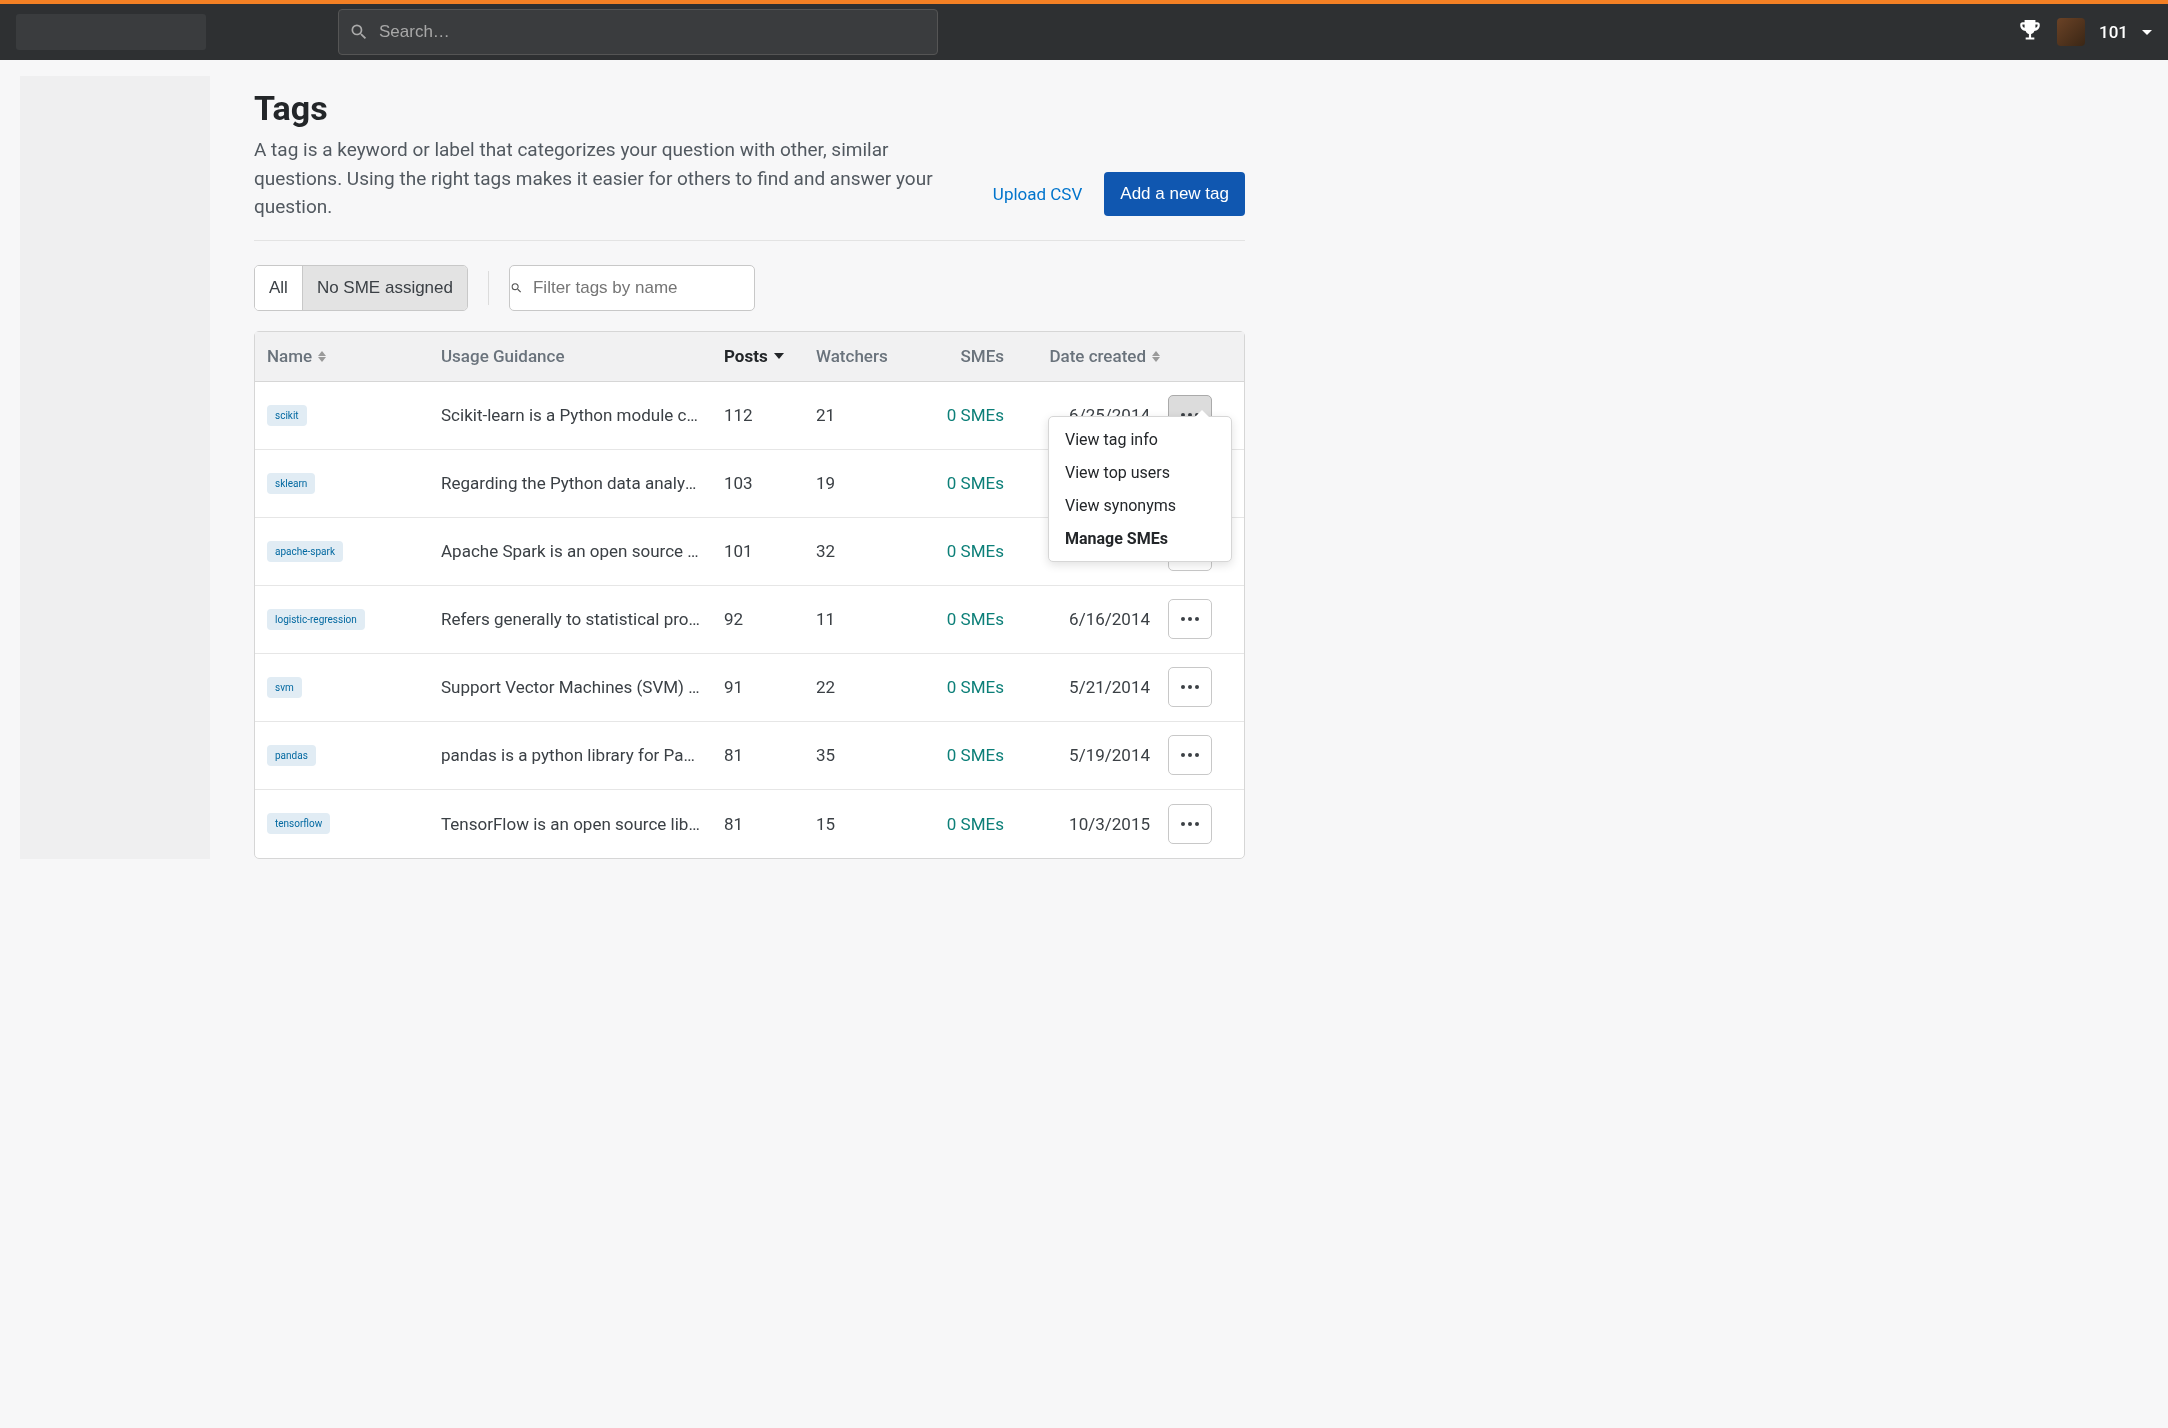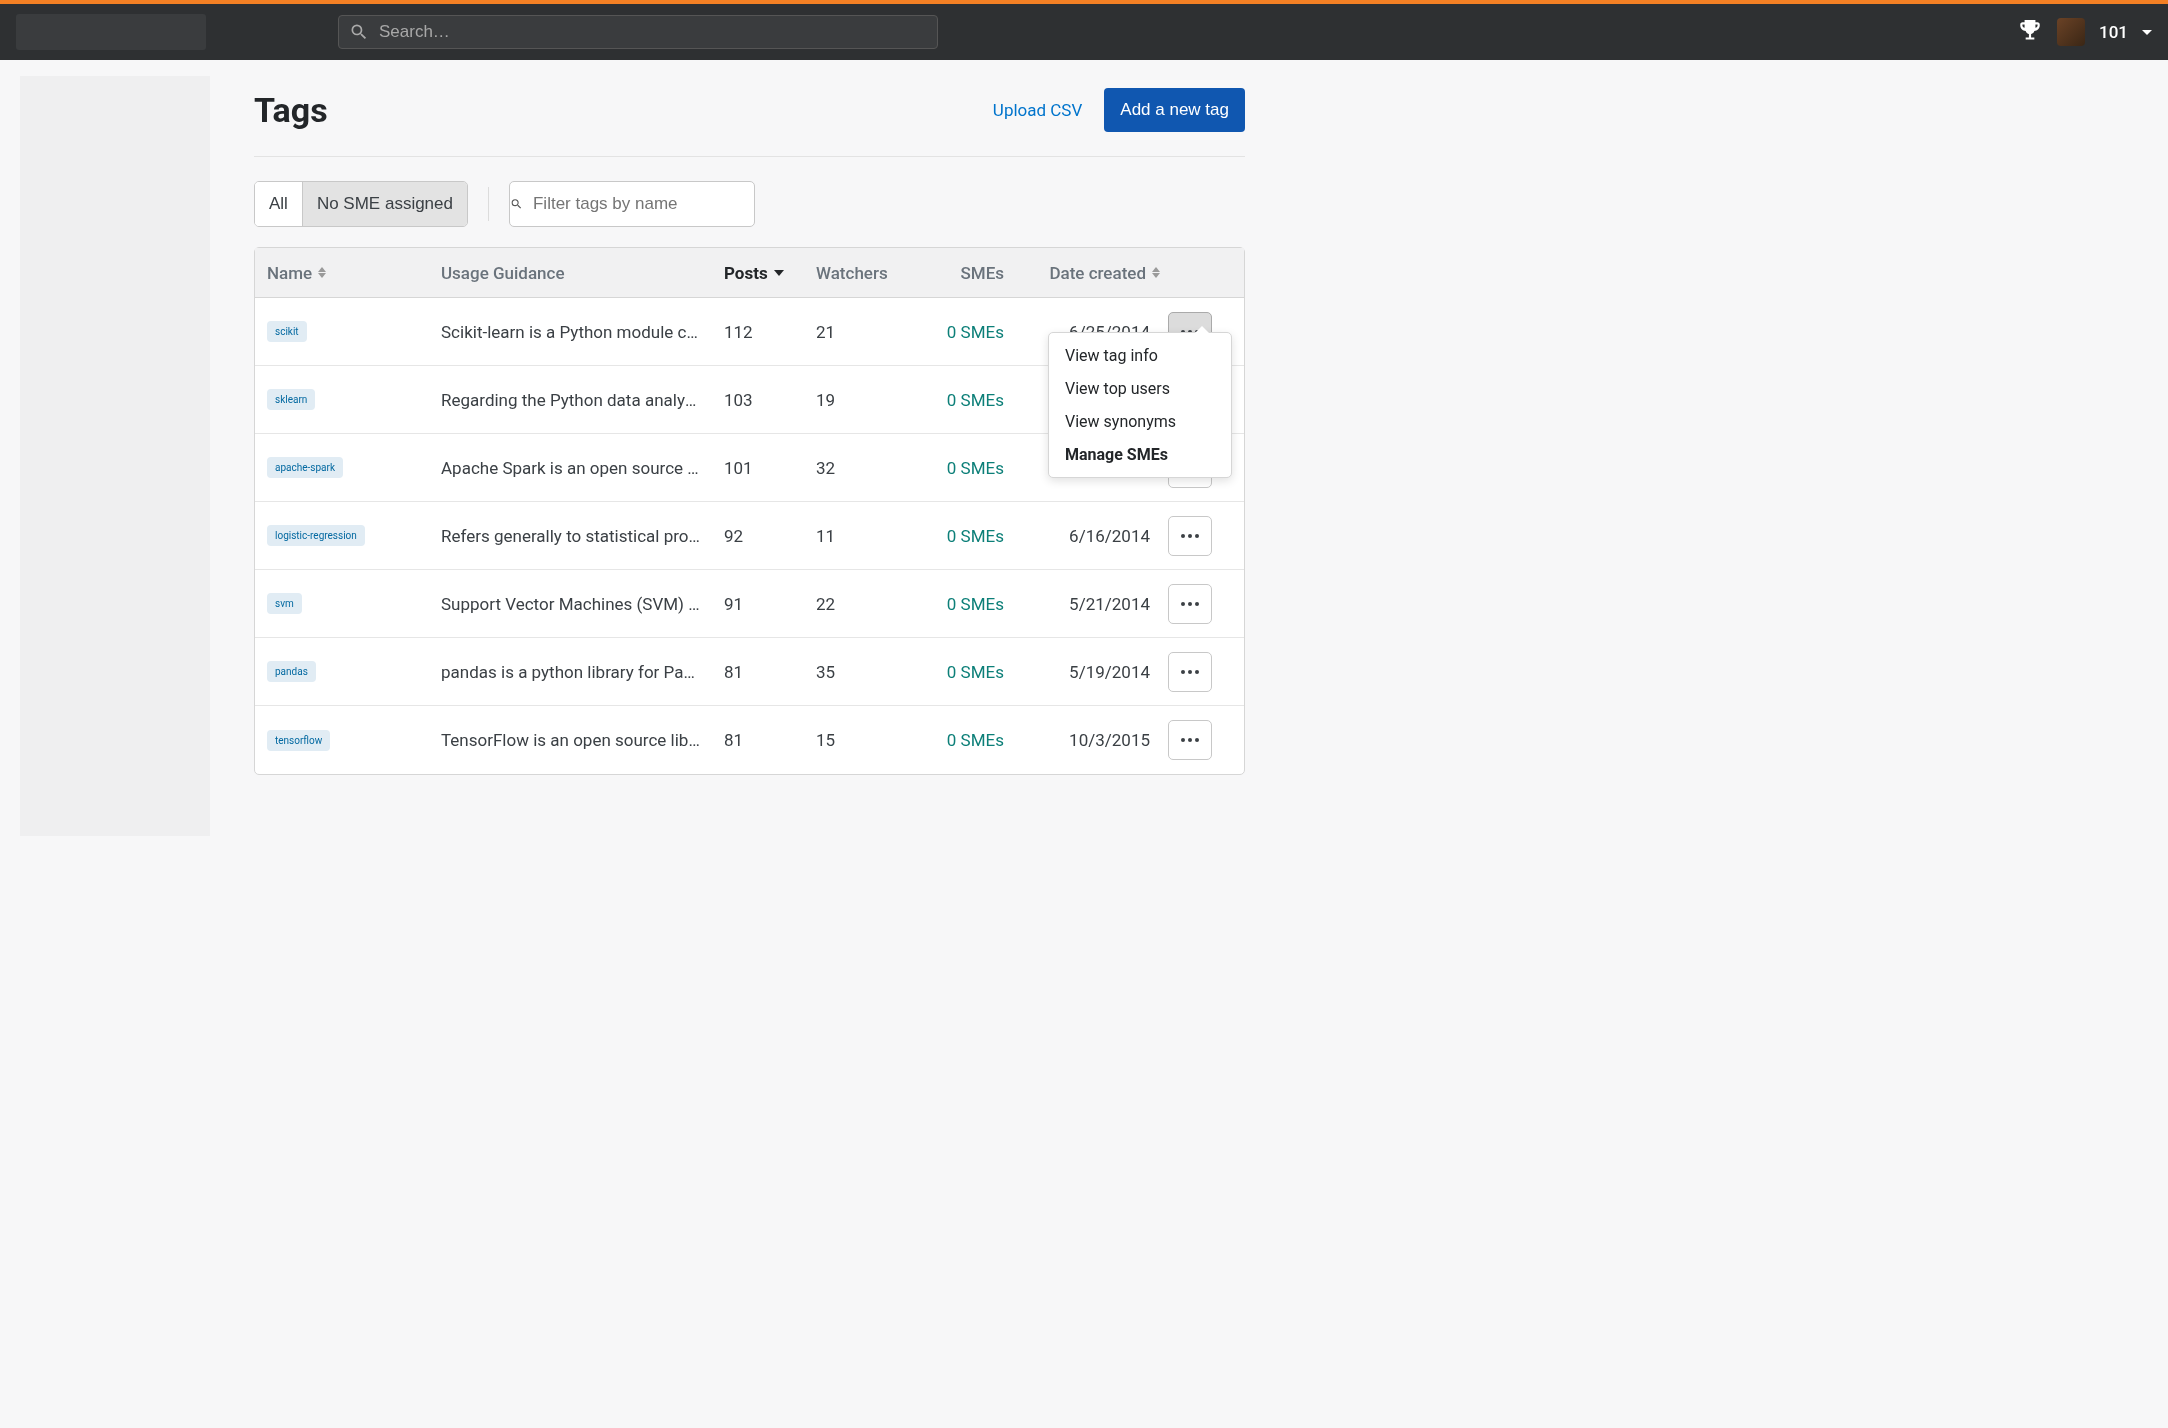--- a/index.html
+++ b/index.html
@@ -17,21 +17,21 @@
       align-items: center;
       padding: 0 16px;
       gap: 16px;
     }
     .topbar-logo {
       width: 190px; height: 36px; background: #3a3c3e; border-radius: 3px;
     }
     .topbar-spacer { width: 100px; }
     .search-container {
       width: 600px;
-      height: 34px;
+      height: 46px;
       background: #3a3c3e;
       border: 1px solid #555;
       border-radius: 4px;
       display: flex;
       align-items: center;
       padding: 0 10px;
       gap: 10px;
     }
     .search-icon-svg { width: 20px; height: 20px; fill: #aaa; }
     .search-input {
@@ -284,20 +284,21 @@
 </div>
 
 <div class="page">
   <div class="sidebar"></div>
 
   <div class="main">
 
     <div class="header-row">
       <div>
         <h1 class="page-title">Tags</h1>
+        <p class="page-desc">A tag is a keyword or label that categorizes your question with other, similar questions. Using the right tags makes it easier for others to find and answer your question.</p>
       </div>
       <div class="header-actions">
         <a class="link-btn">Upload CSV</a>
         <button class="primary-btn">Add a new tag</button>
       </div>
     </div>
 
     <div class="toolbar">
       <div class="seg-control">
         <button class="seg-btn">All</button>

